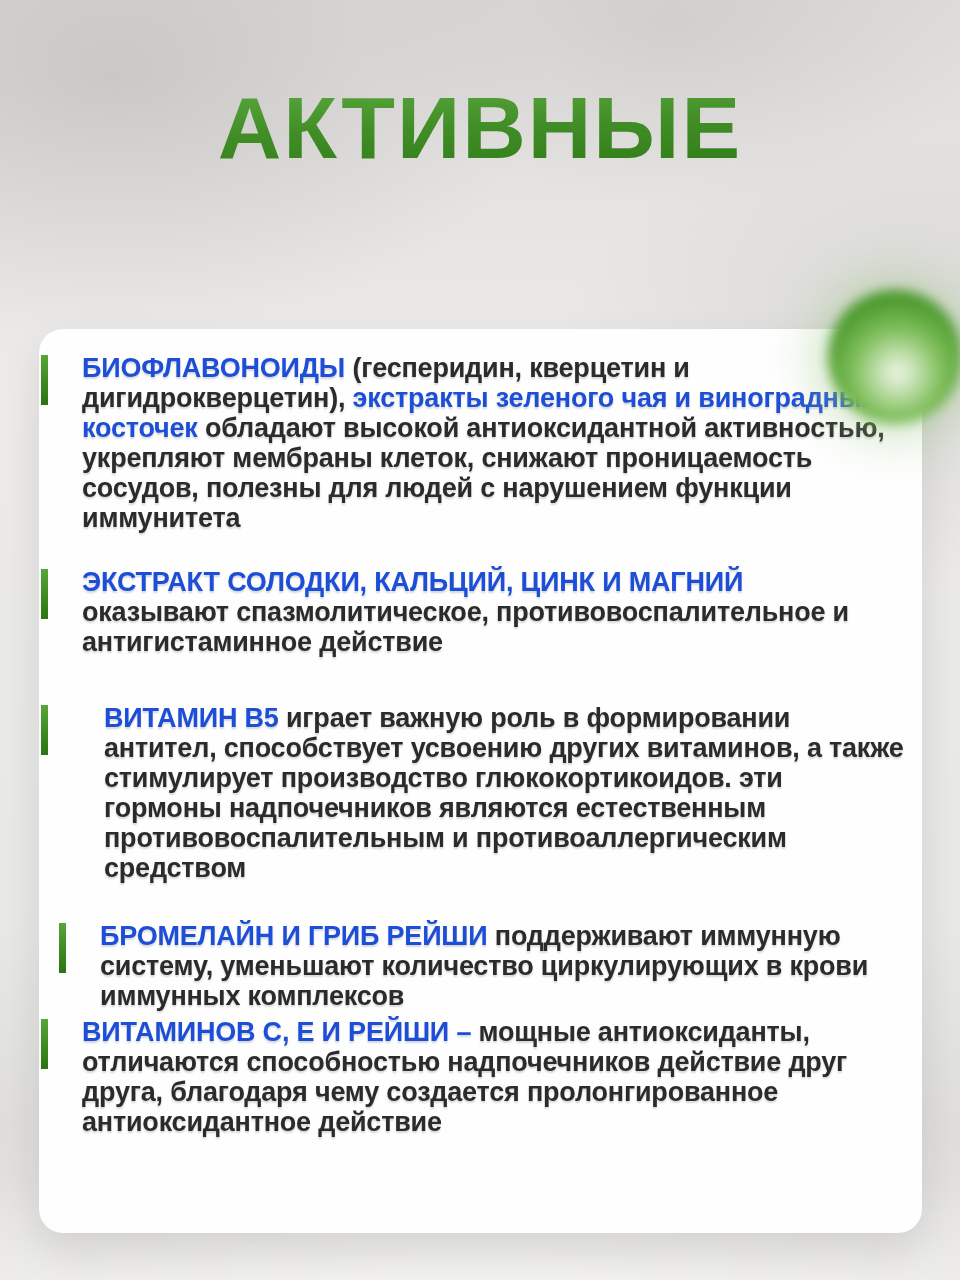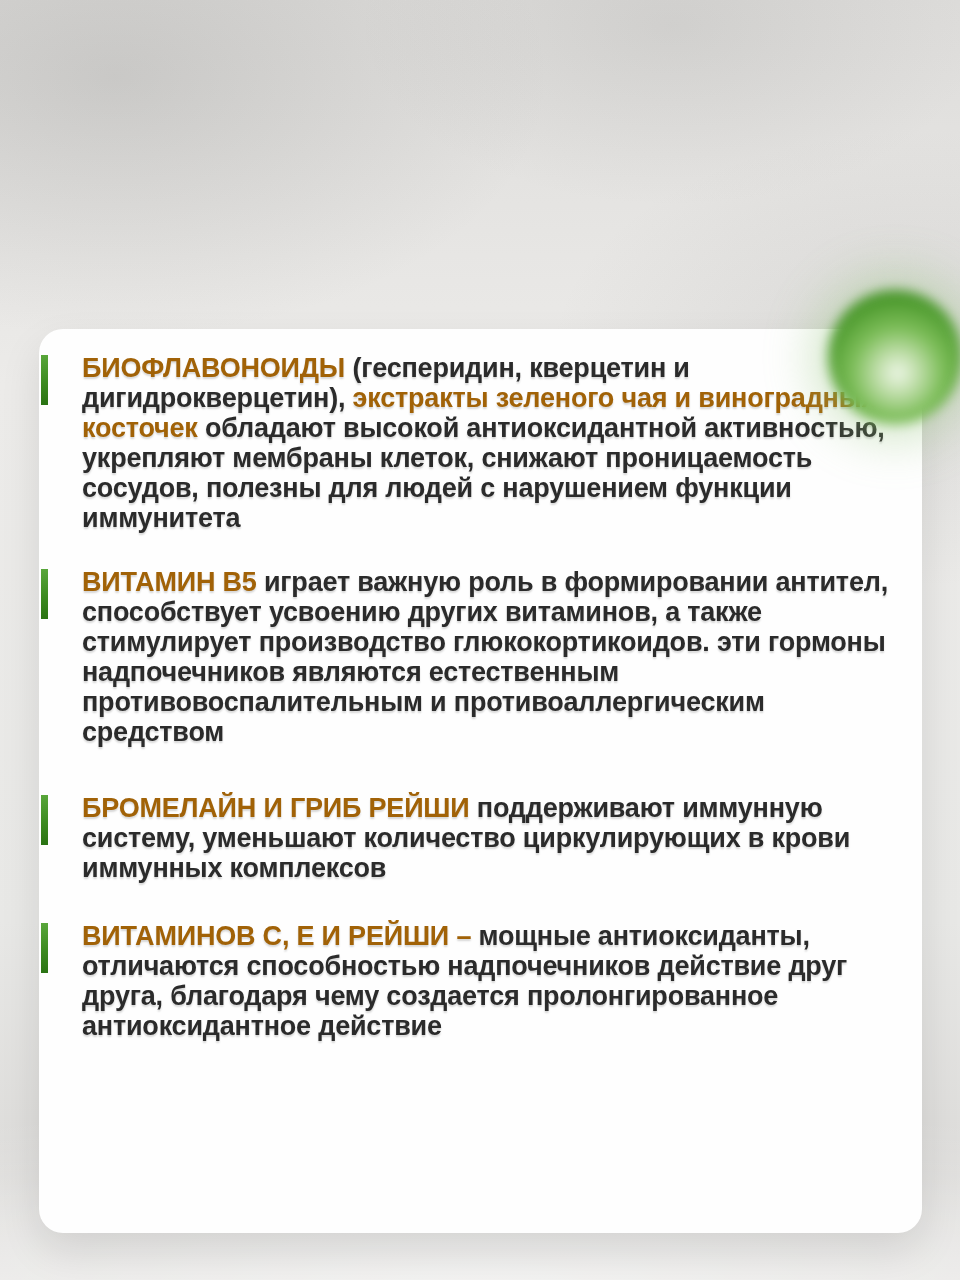--- a/index.html
+++ b/index.html
@@ -55,40 +55,40 @@
   }
   .sections {
     padding: 24px 16px 28px 2px;
   }
   .section {
     display: flex;
     align-items: flex-start;
   }
   .section:nth-child(1) { margin-bottom: 34px; }
   .section:nth-child(2) { margin-bottom: 46px; }
-  .section:nth-child(3) { margin-bottom: 38px; }
-  .section:nth-child(4) { margin-bottom: 30px; }
+  .section:nth-child(3) { margin-bottom: 38px; gap: 22px; }
+  .section:nth-child(4) { margin-bottom: 6px; justify-content: flex-end; }
   .bar {
     flex: none;
     width: 7px;
     height: 50px;
     margin-top: 2px;
     background: linear-gradient(180deg, #58a63a 0%, #3c8a20 55%, #2b7313 100%);
   }
   .sec-text {
     margin: 0 0 0 34px;
     width: 806px;
     font-size: 27px;
     line-height: 30px;
     font-weight: bold;
     letter-spacing: -0.2px;
     color: #2b2b2b;
     text-shadow: 0 2px 2px rgba(0,0,0,0.16);
   }
-  .seg.green { color: #a16207; }
+  .seg.green { color: #1d4ed8; }
   .seg.dark  { color: #2b2b2b; }
   
   .sphere {
     position: absolute;
     left: 828px;
     top: 290px;
     width: 134px;
     height: 134px;
     border-radius: 50%;
     background: radial-gradient(circle at 52% 62%,
@@ -97,27 +97,32 @@
     box-shadow: 0 0 46px 16px rgba(150,197,124,0.40);
     z-index: 3;
   }
 </style>
 </head>
 <body>
 
 <div class="poster">
 
   <header class="title">
+    <div class="title-line">АКТИВНЫЕ</div>
   </header>
 
   <main class="card">
     <div class="sections" id="sections">
         <div class="section">
           <span class="bar"></span>
           <p class="sec-text"><span class="seg green">БИОФЛАВОНОИДЫ </span><span class="seg dark">(гесперидин, кверцетин и дигидрокверцетин), </span><span class="seg green">экстракты зеленого чая и виноградных косточек </span><span class="seg dark">обладают высокой антиоксидантной активностью, укрепляют мембраны клеток, снижают проницаемость сосудов, полезны для людей с нарушением функции иммунитета</span></p>
+        </div>
+        <div class="section">
+          <span class="bar"></span>
+          <p class="sec-text"><span class="seg green">ЭКСТРАКТ СОЛОДКИ, КАЛЬЦИЙ, ЦИНК И МАГНИЙ </span><span class="seg dark">оказывают спазмолитическое, противовоспалительное и антигистаминное действие</span></p>
         </div>
         <div class="section">
           <span class="bar"></span>
           <p class="sec-text"><span class="seg green">ВИТАМИН B5 </span><span class="seg dark">играет важную роль в формировании антител, способствует усвоению других витаминов, а также стимулирует производство глюкокортикоидов. эти гормоны надпочечников являются естественным противовоспалительным и противоаллергическим средством</span></p>
         </div>
         <div class="section">
           <span class="bar"></span>
           <p class="sec-text"><span class="seg green">БРОМЕЛАЙН И ГРИБ РЕЙШИ </span><span class="seg dark">поддерживают иммунную систему, уменьшают количество циркулирующих в крови иммунных комплексов</span></p>
         </div>
         <div class="section">

